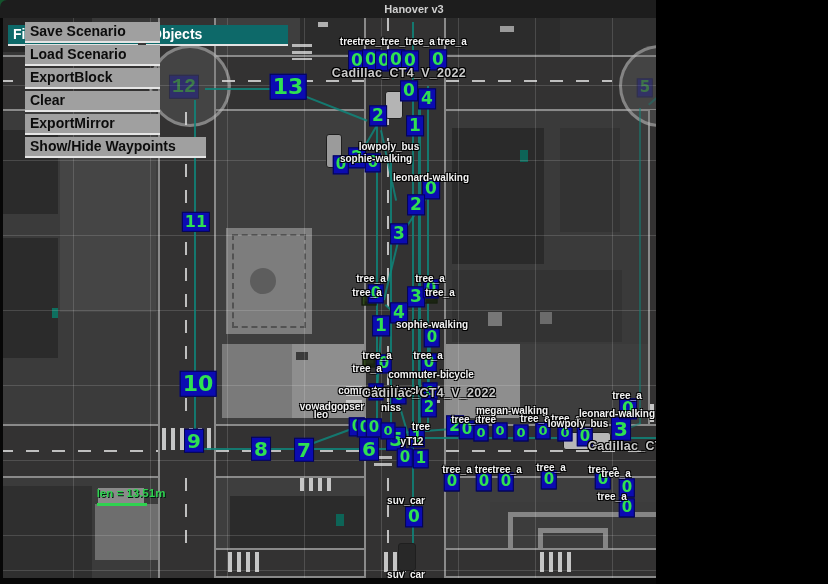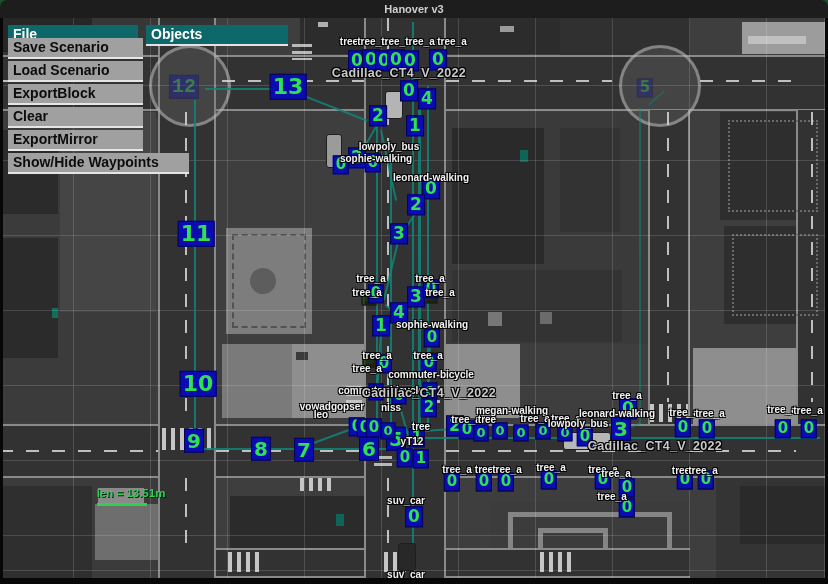--- a/index.html
+++ b/index.html
@@ -1,16 +1,16 @@
 <!DOCTYPE html>
 <html><head>
 <meta charset="utf-8">
 <style>
   html,body{margin:0;padding:0;background:#000;}
-  #stage{position:relative;width:828px;height:584px;background:#14532d;overflow:hidden;
+  #stage{position:relative;width:656px;height:584px;background:#14532d;overflow:hidden;
          font-family:"Liberation Sans",sans-serif;}
   
   #titlebar{position:absolute;left:0;top:0;width:828px;height:18px;background:#1d1d1d;
             border-radius:7px 7px 0 0;z-index:40;display:flex;align-items:center;justify-content:center;}
   #titlebar span{font:bold 11px "Liberation Sans",sans-serif;color:#cfcfcf;}
   
   #map{position:absolute;left:0;top:18px;width:828px;height:560px;background:#3e3e3e;overflow:hidden;z-index:1;}
   #map .abs{position:absolute;}
   .blk{position:absolute;}
   .road{position:absolute;background:#333232;border-top:2px solid #8a8a8a;border-bottom:2px solid #8a8a8a;box-sizing:border-box;}
@@ -35,21 +35,21 @@
       padding:1px 2px;z-index:7;text-align:center;}
   .lbl{position:absolute;transform:translate(-50%,-50%);font:bold 10px "Liberation Sans",sans-serif;color:#f2f2f2;
        text-shadow:1px 1px 0 #000,-1px -1px 0 #000,1px -1px 0 #000,-1px 1px 0 #000;white-space:nowrap;z-index:8;}
   .lbl.car{font-size:12.5px;color:#c9c9c9;letter-spacing:.3px;}
   .lbl.len{font-size:11.5px;color:#2fd24f;text-shadow:1px 1px 0 #001a10;}
   #len-gauge{position:absolute;left:97px;top:487px;width:50px;height:3px;background:#2fd24f;z-index:8;}
   
   #menubar{position:absolute;z-index:30;left:0;top:25px;width:828px;}
   .mbtn{position:absolute;height:18px;background:#0d6969;border-bottom:2px solid #e2e2e2;
         color:#fff;font:bold 14px "Liberation Sans",sans-serif;padding:1px 0 0 5px;box-sizing:content-box;}
-  #file-dropdown{position:absolute;left:8px;top:22px;z-index:30;margin-top:16px;}
+  #file-dropdown{position:absolute;left:25px;top:22px;z-index:30;}
   .mi{width:130px;height:18px;background:#a0a0a0;border-bottom:2px solid #e5e5e5;margin-bottom:2px;
       color:#0c0c0c;font:bold 14px "Liberation Sans",sans-serif;padding:1px 0 0 5px;white-space:nowrap;}
   .mi:last-child{width:176px;}
   
   .frame{position:absolute;background:#070707;z-index:35;}
 </style>
 </head>
 <body>
 
 <div id="stage">
@@ -208,21 +208,21 @@
         <div class="tree" style="left: 369px; top: 298px;"></div>
         <div class="tree" style="left: 430px; top: 296px;"></div>
         <div class="tree" style="left: 370px; top: 360px;"></div>
         <div class="tree" style="left: 429px; top: 360px;"></div>
         <div class="veh" style="left: 385px; top: 91px; width: 16px; height: 26px; background: rgb(180, 180, 180);"></div>
         <div class="veh" style="left: 326px; top: 134px; width: 14px; height: 32px; background: rgb(155, 155, 155);"></div>
         <div class="veh" style="left: 563px; top: 432px; width: 46px; height: 16px; background: rgb(183, 183, 183);"></div>
         <div class="veh" style="left: 398px; top: 543px; width: 16px; height: 26px; background: rgb(40, 40, 40);"></div>
         <div class="wp" style="left: 288px; top: 87px; font-size: 22px; opacity: 1;">13</div>
         <div class="wp" style="left: 184px; top: 87px; font-size: 20px; opacity: 0.35; font-family: Liberation Mono, monospace;">12</div>
-        <div class="wp" style="left: 196px; top: 234px; font-size: 22px; opacity: 1;">11</div>
+        <div class="wp" style="left: 196px; top: 222px; font-size: 16px; opacity: 1;">11</div>
         <div class="wp" style="left: 198px; top: 384px; font-size: 22px; opacity: 1;">10</div>
         <div class="wp" style="left: 194px; top: 441px; font-size: 20px; opacity: 1;">9</div>
         <div class="wp" style="left: 261px; top: 449px; font-size: 20px; opacity: 1;">8</div>
         <div class="wp" style="left: 304px; top: 450px; font-size: 20px; opacity: 1;">7</div>
         <div class="wp" style="left: 369px; top: 449px; font-size: 20px; opacity: 1;">6</div>
         <div class="wp" style="left: 396px; top: 439px; font-size: 20px; opacity: 1;">5</div>
         <div class="wp" style="left: 621px; top: 429px; font-size: 20px; opacity: 1;">3</div>
         <div class="wp" style="left: 645px; top: 88px; font-size: 15px; opacity: 0.3;">5</div>
         <div class="wp" style="left: 409px; top: 91px; font-size: 17px; opacity: 1;">0</div>
         <div class="wp" style="left: 427px; top: 99px; font-size: 17px; opacity: 1;">4</div>

